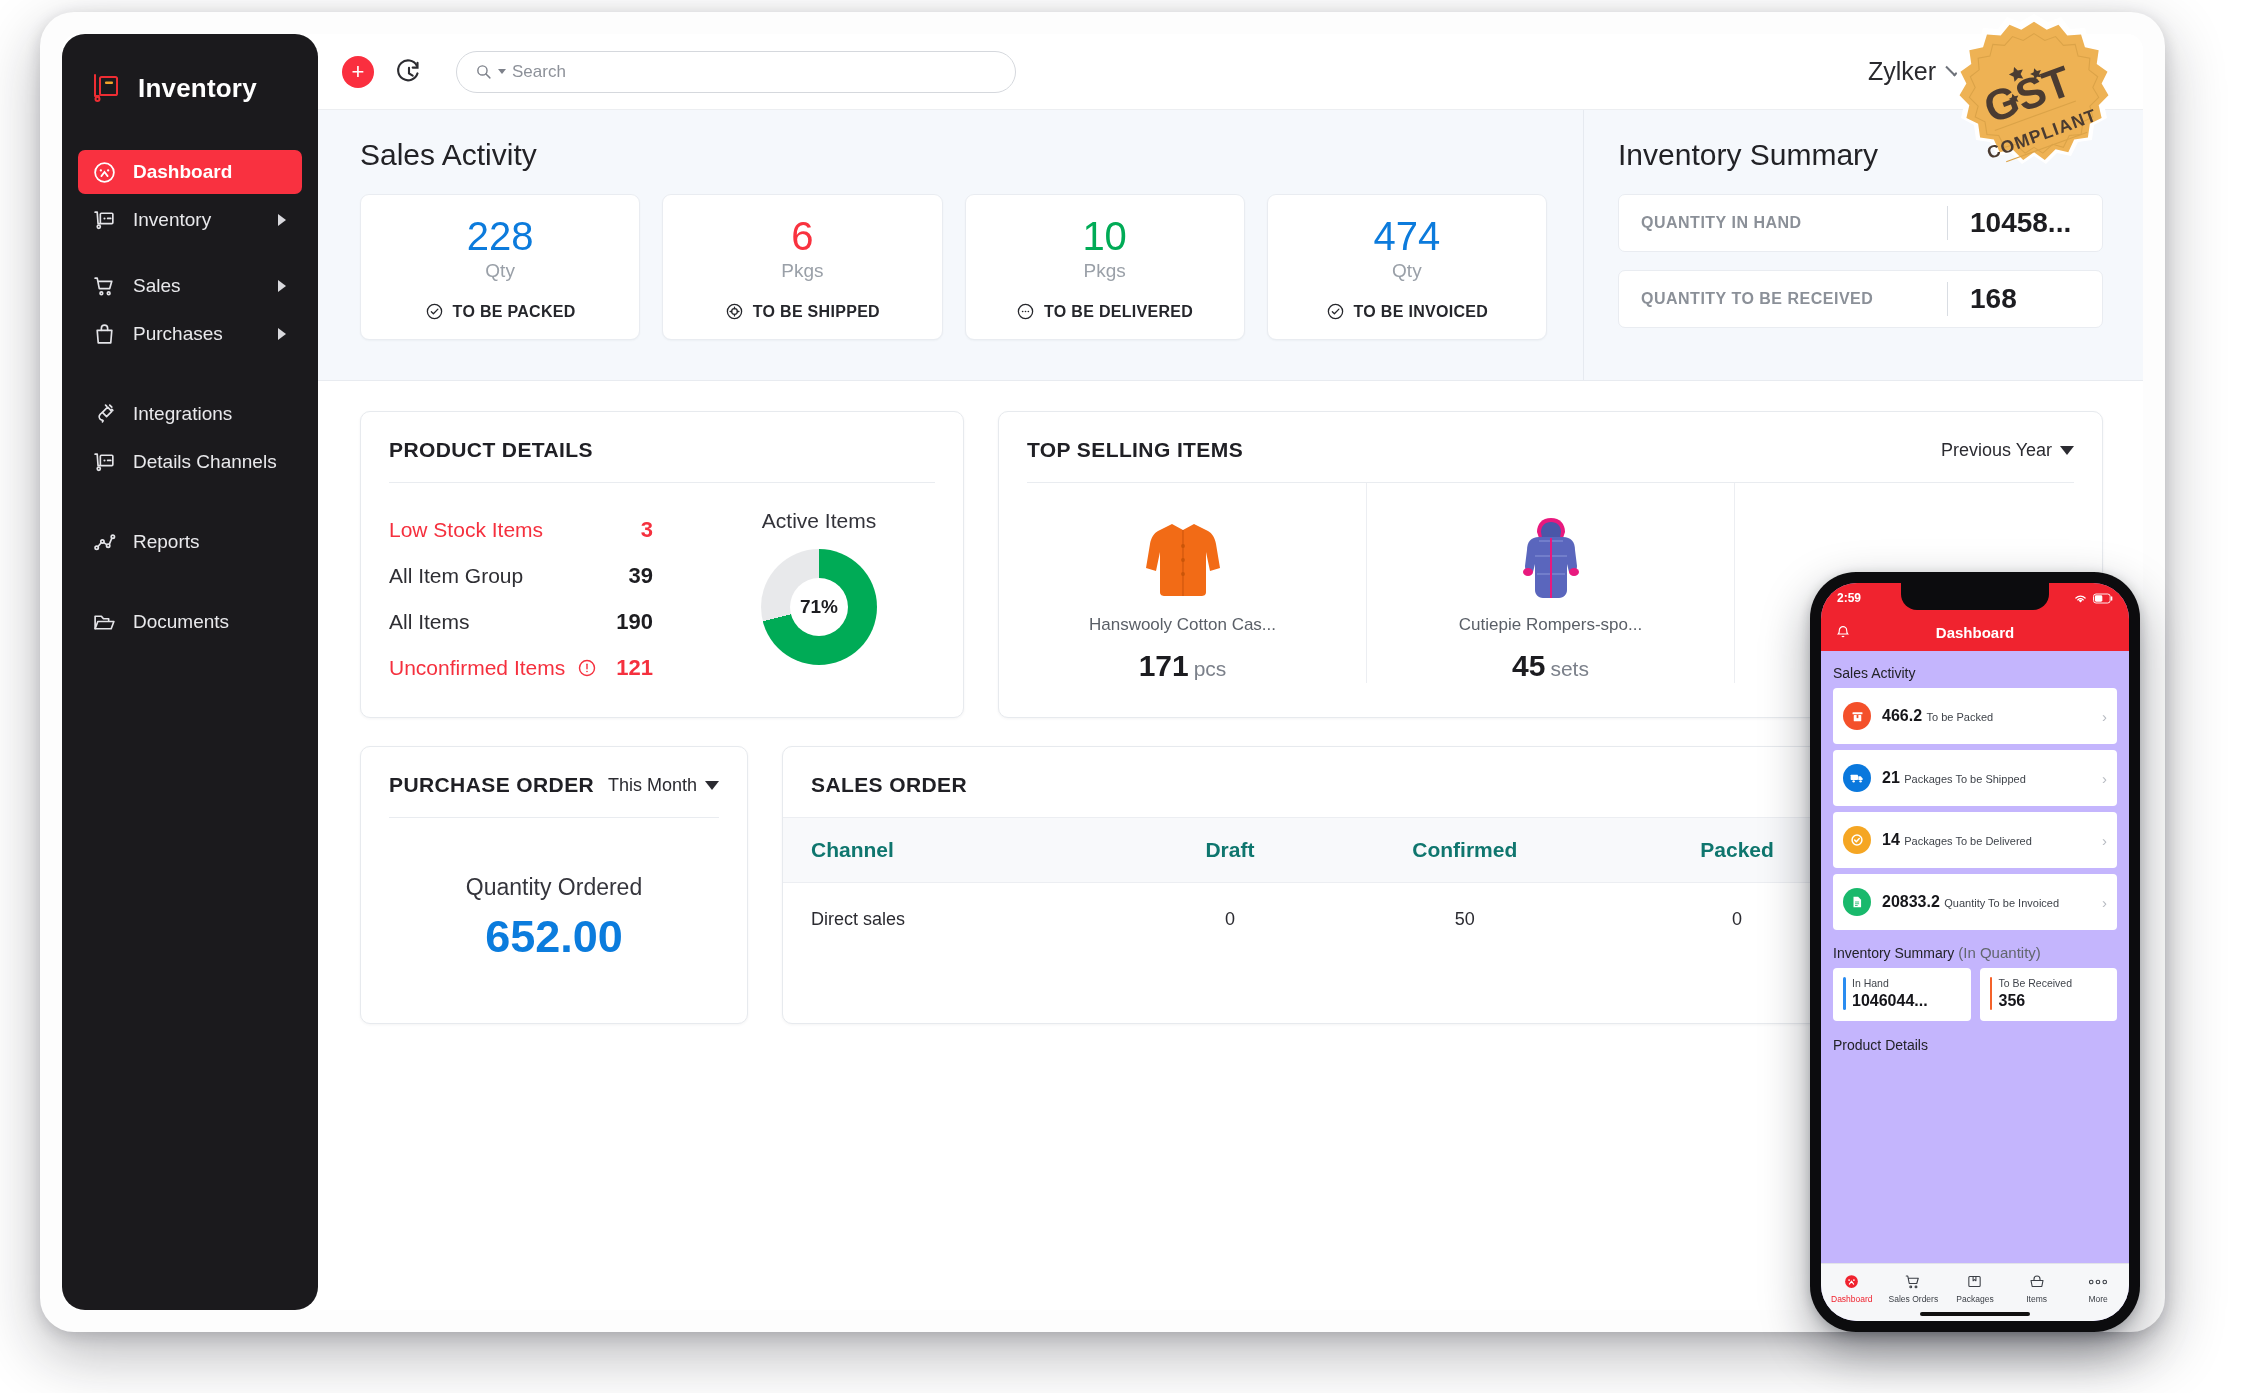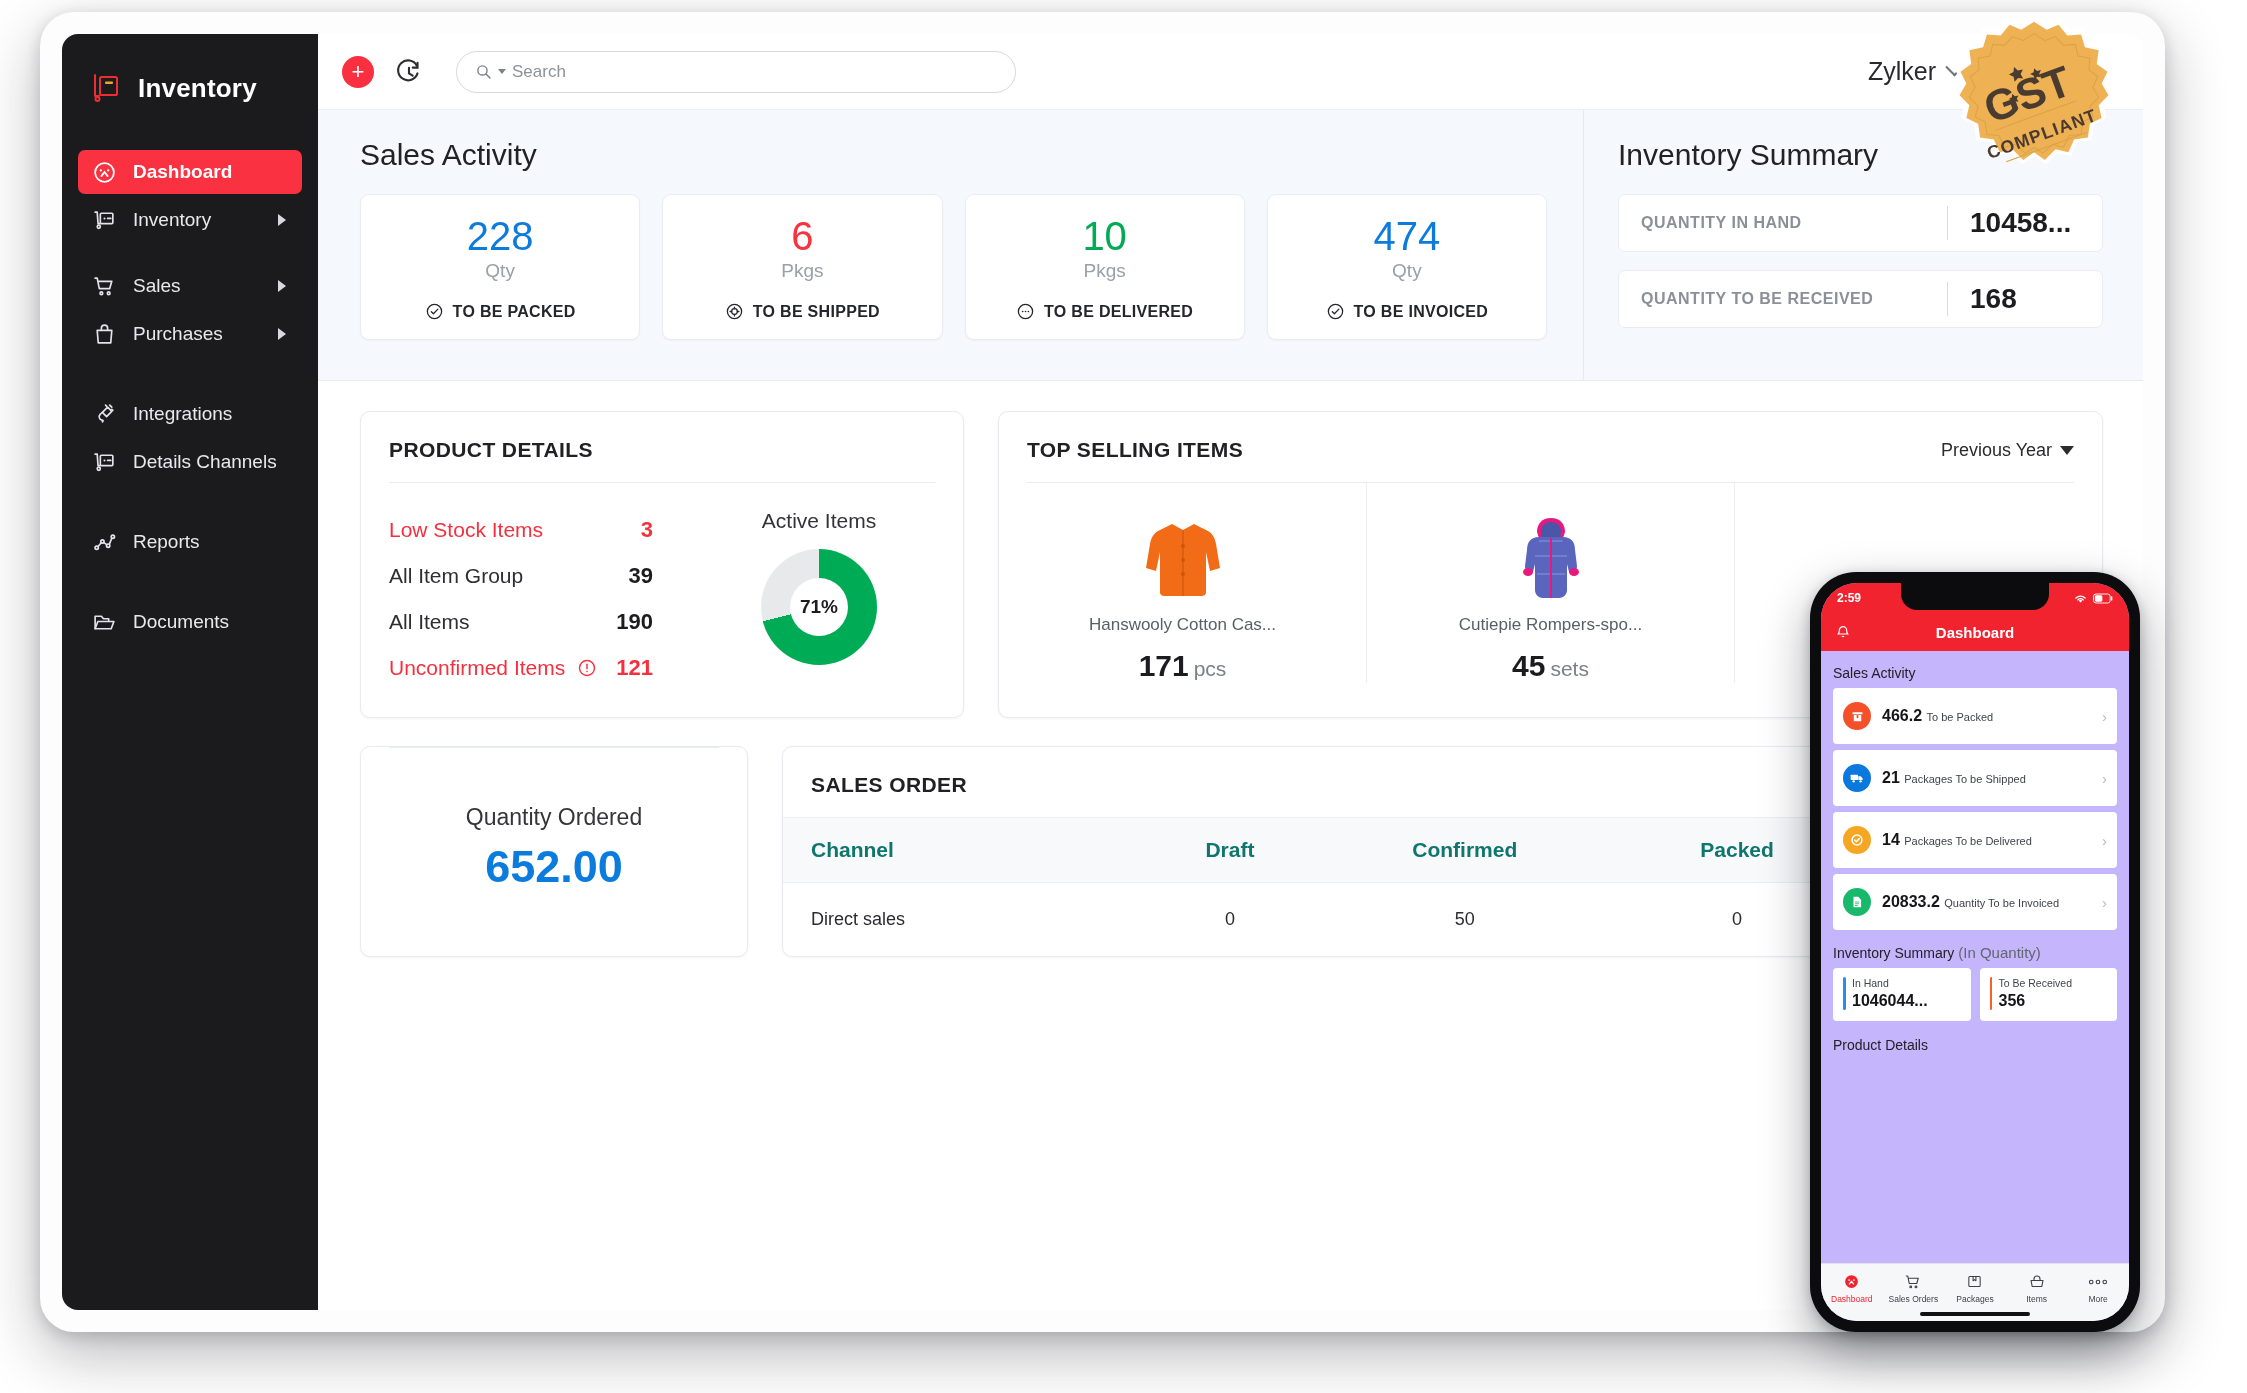--- a/index.html
+++ b/index.html
@@ -26,20 +26,21 @@
     background: #ffffff;
     display: flex;
   }
 
   
   .sidebar {
     width: 256px; flex: 0 0 256px;
     background: #1b1a1d;
     padding: 26px 0 0 0;
     color: #fff;
+    border-radius: 23px;
   }
   .brand { display: flex; align-items: center; gap: 14px; padding: 0 0 0 28px; height: 56px; }
   .brand-mark { width: 34px; height: 34px; flex: 0 0 34px; }
   .brand-name { font-size: 26px; font-weight: 600; letter-spacing: .2px; color:#fff; }
 
   .nav { margin-top: 34px; }
   .nav-item {
     display: flex; align-items: center; gap: 16px;
     height: 44px; margin: 0 16px 4px 16px;
     padding: 0 14px; border-radius: 7px;
@@ -620,20 +621,27 @@
                 </div>
               </div>
 
             </div>
           </div>
         </div>
 
         <div class="row">
 
           <div class="panel po">
+            <div class="panel-head">
+              <span class="panel-title">PURCHASE ORDER</span>
+              <span class="panel-ctl">
+                <span>This Month</span>
+                <i class="tri-down"></i>
+              </span>
+            </div>
             <div class="panel-rule"></div>
             <div class="po-body">
               <div class="po-lbl">Quantity Ordered</div>
               <div class="po-val">652.00</div>
             </div>
           </div>
 
           <div class="panel so">
             <div class="panel-head">
               <span class="panel-title">SALES ORDER</span>

